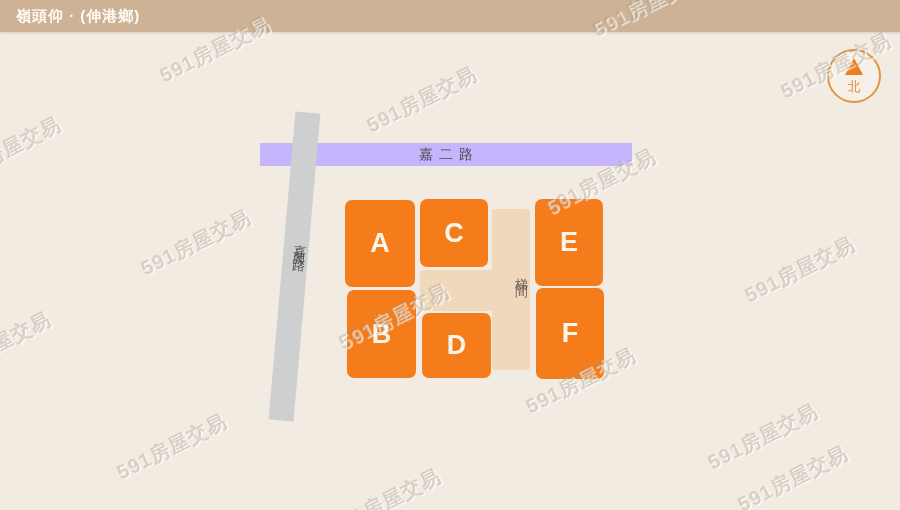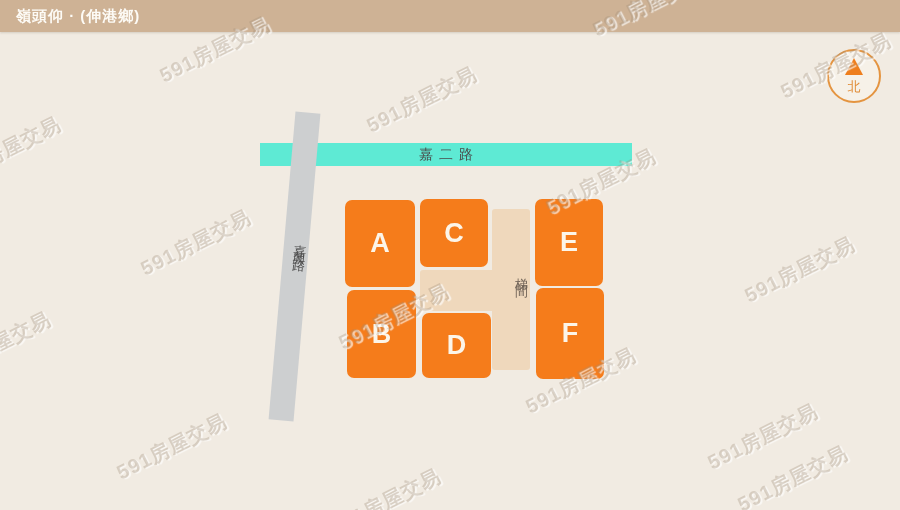--- a/index.html
+++ b/index.html
@@ -15,21 +15,21 @@
     background:#ceb295;z-index:3;
     box-shadow:0 1px 2px rgba(90,70,50,.18);
     display:flex;align-items:center;justify-content:space-between;
     box-sizing:border-box;padding:8px 16px;
   }
   .header-title{color:#fdfbf6;font-size:15px;font-weight:bold;letter-spacing:1px;}
   .header-site{color:#fbf8f2;font-size:12.5px;letter-spacing:.3px;}
   
   .road-h{
     position:absolute;left:260px;top:143px;width:372px;height:23px;
-    background:#5eead4;z-index:1;
+    background:#c4b5fd;z-index:1;
     display:flex;align-items:center;justify-content:center;
   }
   .road-h .road-label{font-size:14px;color:#4a4a4a;letter-spacing:6px;text-indent:6px;}
   .road-v{
     position:absolute;left:282px;top:112px;width:25px;height:309px;
     background:#cdcfd0;z-index:1;transform:rotate(5deg);
   }
   .road-v .road-label{
     position:absolute;left:0;top:122px;width:100%;
     writing-mode:vertical-rl;text-orientation:upright;

